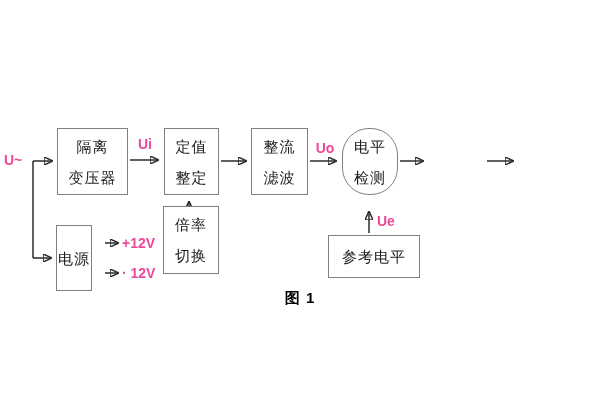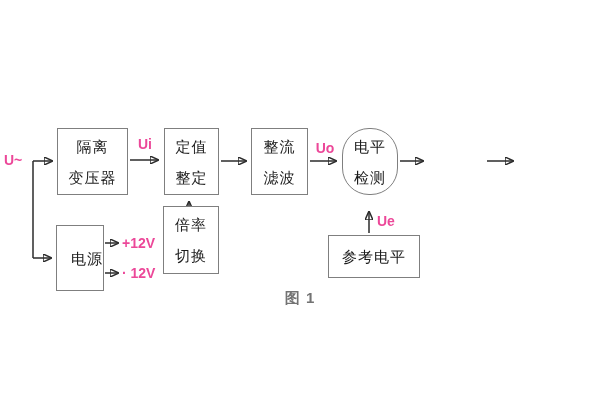--- a/index.html
+++ b/index.html
@@ -12,21 +12,21 @@
     background:#ffffff;display:flex;flex-direction:column;align-items:center;
     justify-content:center;gap:16px;color:#1a1a1a;font-size:15px;
     letter-spacing:1px;line-height:1;
   }
   .box span{display:block;white-space:nowrap;}
   .lbl{
     position:absolute;color:#ec4899;font-size:14px;font-weight:700;
     line-height:1;white-space:nowrap;
   }
   .caption{
-    position:absolute;color:#737373;font-size:15px;font-weight:700;
+    position:absolute;color:#000000;font-size:15px;font-weight:700;
     letter-spacing:1px;white-space:nowrap;
   }
   svg.wires{position:absolute;left:0;top:0;pointer-events:none;}
   svg.wires path{stroke:#2b2b2b;stroke-width:1.5;fill:none;}
 </style>
 </head>
 <body>
 
 <div class="stage">
 
@@ -65,21 +65,21 @@
     <span>滤波</span>
   </div>
 
   <div class="box" style="left:342px;top:128px;width:56px;height:67px;border-radius:27px;">
     <span>电平</span>
     <span>检测</span>
   </div>
 
 
 
-  <div class="box" style="left:56px;top:225px;width:48px;height:66px;align-items:flex-end;">
+  <div class="box" style="left:56px;top:225px;width:36px;height:66px;">
     <span>电源</span>
   </div>
 
   <div class="box" style="left:163px;top:206px;width:56px;height:68px;">
     <span>倍率</span>
     <span>切换</span>
   </div>
 
   <div class="box" style="left:328px;top:235px;width:92px;height:43px;">
     <span>参考电平</span>

